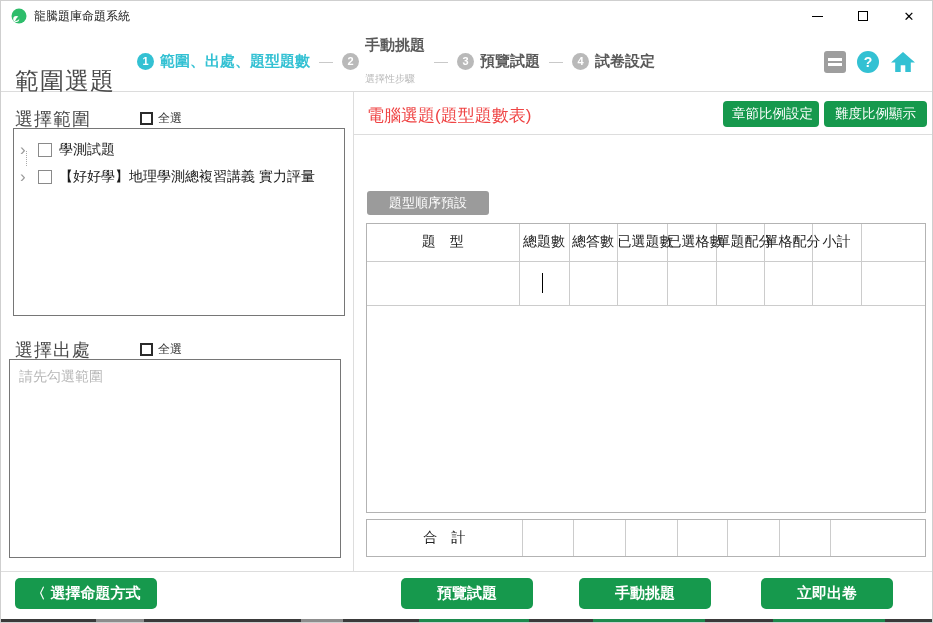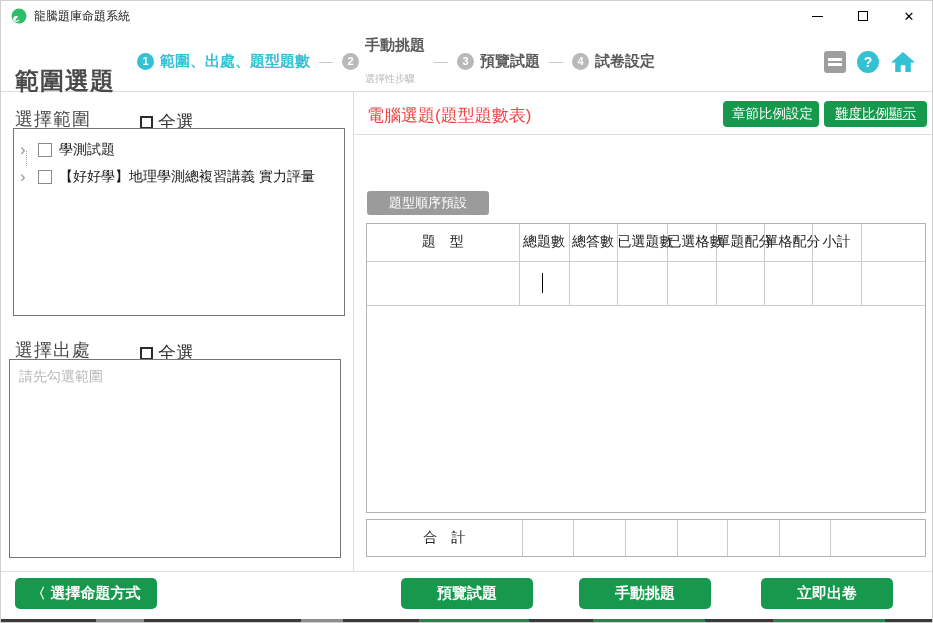--- a/index.html
+++ b/index.html
@@ -12,40 +12,40 @@
   .logo { margin-left:10px; width:16px; height:16px; flex:0 0 auto; }
   .title-text { margin-left:7px; font-size:12px; color:#222; }
   .win-controls { position:absolute; right:0; top:0; height:30px; display:flex; }
   .win-btn { width:46px; height:30px; display:flex; align-items:center; justify-content:center; background:transparent; border:none; cursor:pointer; }
   .min-glyph { width:11px; height:1px; background:#000; }
   .max-glyph { width:10px; height:10px; border:1px solid #000; }
   .close-glyph { font-size:13px; color:#000; line-height:1; }
 
   
   .header { position:absolute; left:0; top:30px; width:100%; height:61px; border-bottom:1px solid #dcdcdc; display:flex; align-items:center; background:#fff; }
-  .page-title { margin-left:14px; font-size:24px; font-weight:bold; color:#4a4a4a; letter-spacing:1px;margin-top:40px; }
+  .page-title { margin-left:14px; font-size:24px; font-weight:normal; color:#4a4a4a; letter-spacing:1px;margin-top:40px; }
   .steps { display:flex; align-items:center; margin-left:22px; }
   .step { display:flex; align-items:center; cursor:default; }
   .step-circle { width:17px; height:17px; border-radius:50%; background:#b9b9b9; color:#fff; font-size:11px; font-weight:bold; display:flex; align-items:center; justify-content:center; margin-right:6px; flex:0 0 auto; }
   .step.active .step-circle { background:#33c1d3; }
   .step-label { font-size:15px; font-weight:bold; color:#5a5a5a; white-space:nowrap; }
   .step.active .step-label { color:#33c1d3; }
   .step-text { display:flex; flex-direction:column; }
   .step-sub { font-size:10px; color:#b9b9b9; margin-top:17px; }
   .step-sep { color:#c9c9c9; margin:0 9px; font-size:14px; }
   .header-icons { position:absolute; right:16px; top:0; height:61px; display:flex; align-items:center; gap:11px; }
   .floppy { position:relative; width:22px; height:22px; background:#9e9e9e; border-radius:3px; cursor:pointer; }
   .floppy-band { position:absolute; left:4px; top:7px; width:14px; height:8px; background:#fff; }
   .floppy-band-line { position:absolute; left:4px; top:10px; width:14px; height:2px; background:#9e9e9e; }
   .help-circle { width:22px; height:22px; border-radius:50%; background:#33c1d3; color:#fff; font-size:14px; font-weight:bold; display:flex; align-items:center; justify-content:center; cursor:pointer; }
   .home-wrap { width:26px; height:24px; cursor:pointer; }
 
   
   .left-label { position:absolute; font-size:18px; color:#4a4a4a; letter-spacing:1px; }
-  .selectall { position:absolute; display:flex; align-items:center; font-size:18px; color:#333; cursor:pointer; }
+  .selectall { position:absolute; display:flex; align-items:center; font-size:12px; color:#333; cursor:pointer; }
   .cb { width:13px; height:13px; border:2px solid #2b2b2b; background:#fff; margin-right:5px; flex:0 0 auto; }
   .panel-box { position:absolute; border:1px solid #767676; background:#fff; }
   .tree { position:relative; padding-top:7px; }
   .tree-guide { position:absolute; left:12px; top:22px; height:15px; border-left:1px dotted #aaa; }
   .tree-item { display:flex; align-items:center; height:27px; padding-left:6px; cursor:pointer; }
   .tree-chevron { color:#9a9a9a; font-size:17px; width:13px; line-height:1; flex:0 0 auto; }
   .tree-cb { width:14px; height:14px; border:1px solid #8a8a8a; background:#fff; margin:0 7px 0 5px; flex:0 0 auto; }
   .tree-label { font-size:14px; color:#1a1a1a; white-space:nowrap; }
   .source-placeholder { padding:8px 9px; font-size:14px; color:#b8b8b8; }
 
@@ -178,21 +178,21 @@
     <span>全選</span>
   </div>
   <div class="panel-box" style="left:8px; top:358px; width:332px; height:199px;">
     <div class="source-placeholder">請先勾選範圍</div>
   </div>
 
   <div class="vdivider"></div>
 
   <span class="rp-title">電腦選題(題型題數表)</span>
   <button class="btn-green-sm" style="left:722px; width:96px;">章節比例設定</button>
-  <button class="btn-green-sm" style="left:823px; width:103px;text-decoration:underline;">難度比例顯示</button>
+  <button class="btn-green-sm" style="left:823px; width:103px;">難度比例顯示</button>
   <div class="hdivider"></div>
 
   <button class="order-badge">題型順序預設</button>
 
   <div class="qtable-wrap">
     <table class="grid">
       <colgroup>
         <col style="width:152px">
           <col style="width:50px">
           <col style="width:48px">

